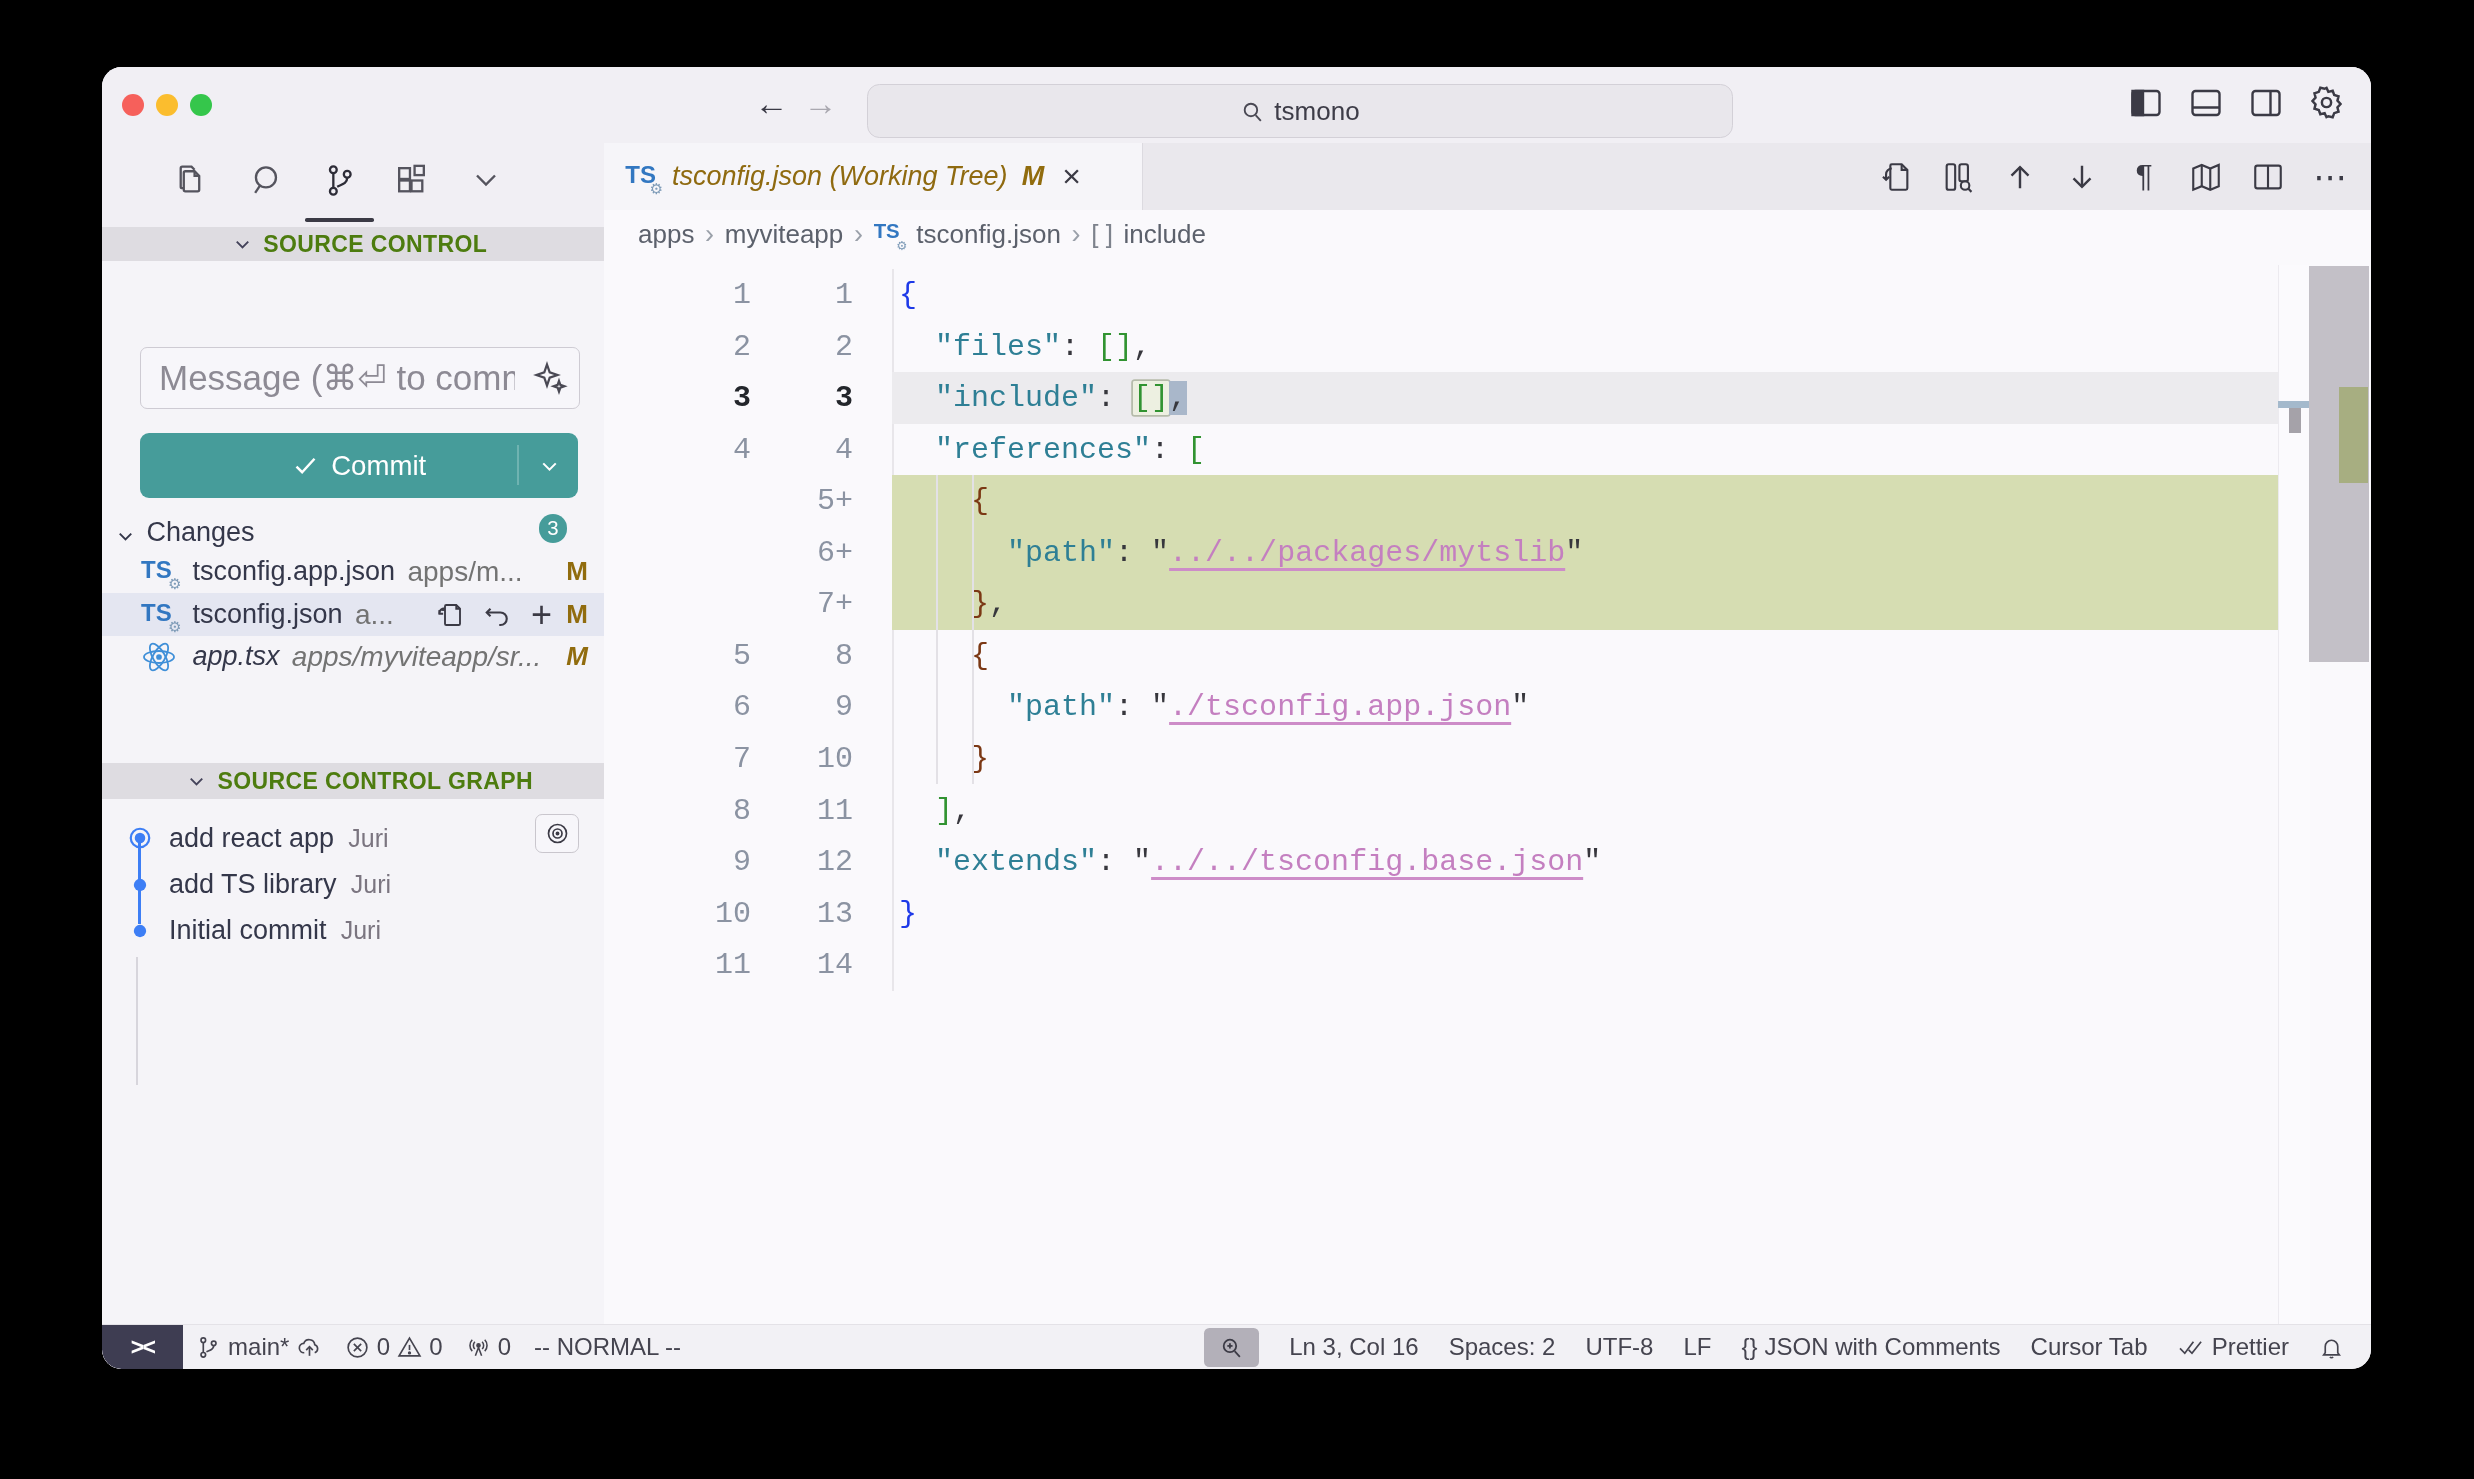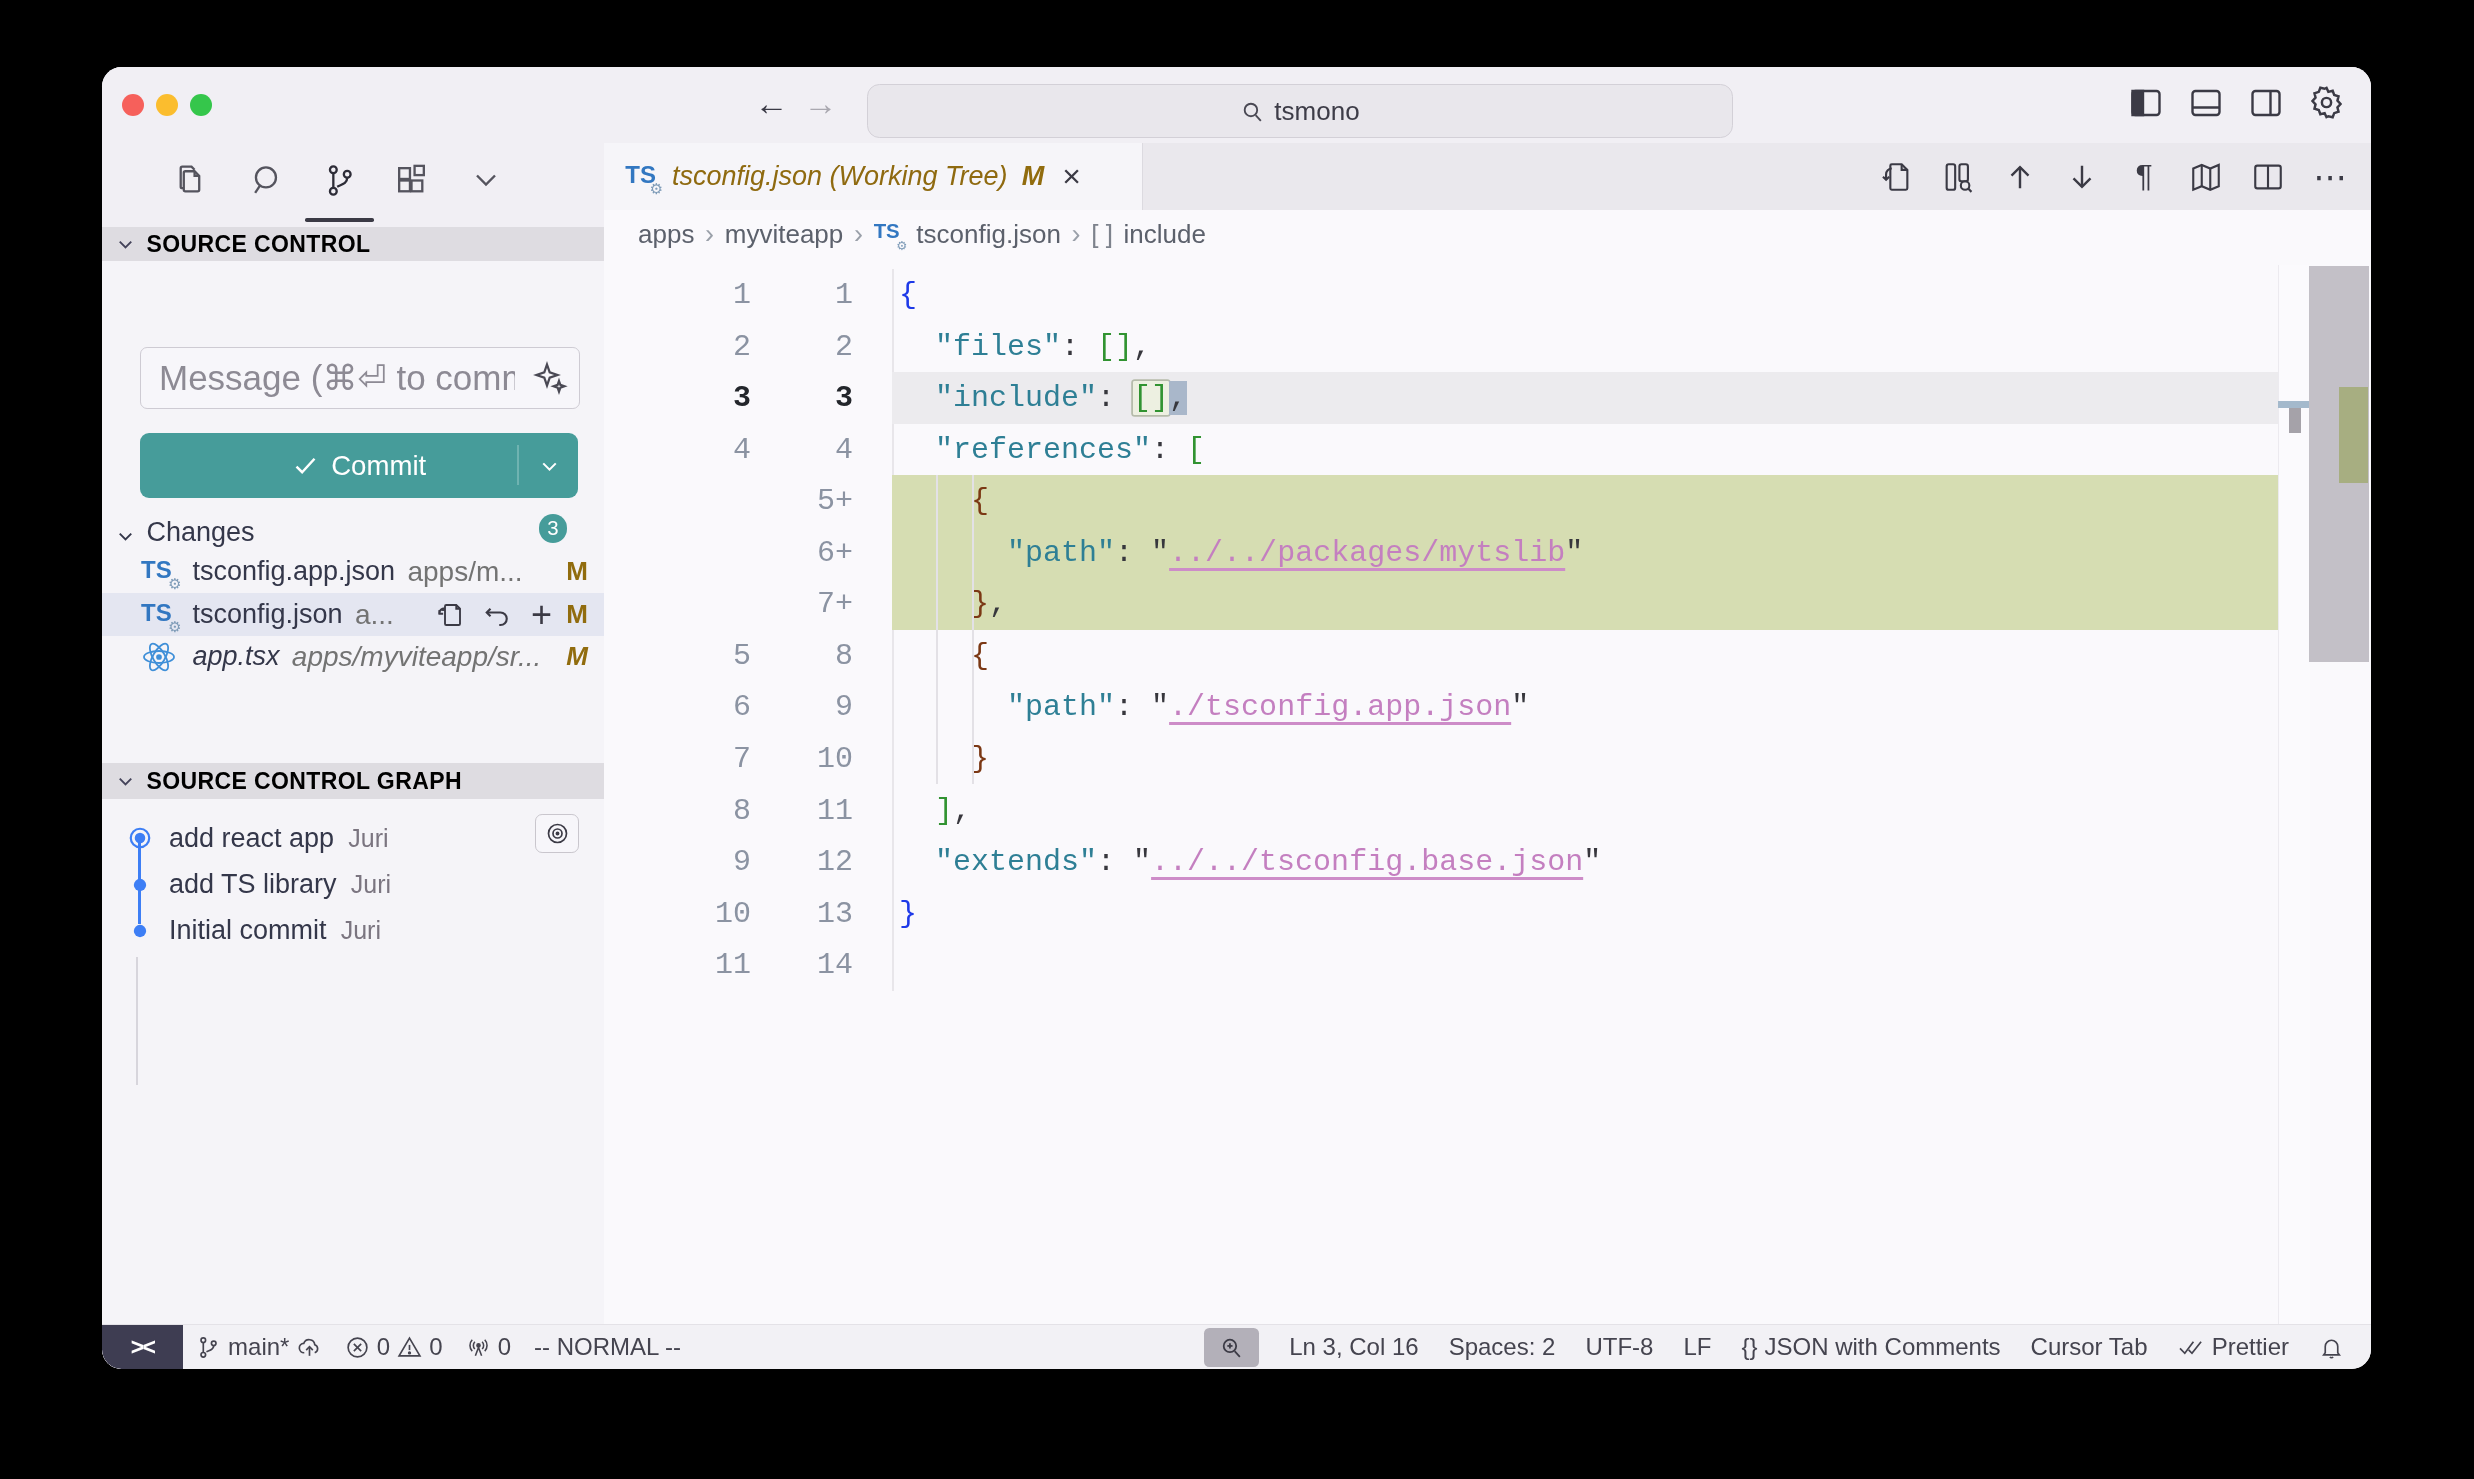--- a/index.html
+++ b/index.html
@@ -19,21 +19,21 @@
              border:1.8px solid #d3d0d7;border-radius:12.4px;display:flex;align-items:center;justify-content:center;
              gap:9px;font-size:26px;color:#3e3d48;}
   .layoutbtns{position:absolute;right:25px;top:16px;display:flex;gap:21.3px;align-items:center;}
   .iconbtn{width:39px;height:39px;display:flex;align-items:center;justify-content:center;}
   
   .sidebar{position:absolute;left:0;top:76px;width:502px;bottom:44px;background:#f5f4f8;border-right:0.9px solid #e0dee4;}
   .activitybar{position:absolute;left:0;top:0;width:100%;height:84px;background:#f1eff4;}
   .act-ic{position:absolute;top:12.4px;width:50px;height:50px;display:flex;align-items:center;justify-content:center;}
   .act-underline{position:absolute;left:203px;top:75px;width:69px;height:3.6px;background:#3b3a45;border-radius:1.8px;}
   .sec-header{position:absolute;left:0;width:100%;height:34px;background:#dedce1;display:flex;align-items:center;
-              font-size:23px;font-weight:bold;letter-spacing:0.4px;color:#000000;}
+              font-size:23px;font-weight:bold;letter-spacing:0.4px;color:#4d7c0f;justify-content:center;}
   .sec-chev{margin:0 9px 0 12.4px;}
   .msgbox{position:absolute;left:38px;top:204px;width:438px;height:60px;background:#f7f6fa;border:1.8px solid #cecbd3;
           border-radius:7.1px;}
   .msgbox input{position:absolute;left:16px;top:3.6px;width:356px;height:50px;border:none;background:transparent;outline:none;
           font-size:35px;color:#3a3d4e;font-family:inherit;}
   .msgbox input::placeholder{color:#8d8a94;}
   .sparkle{position:absolute;right:10.7px;top:12.4px;}
   .commitbtn{position:absolute;left:38px;top:290px;width:438px;height:65px;background:#469c9a;border-radius:9px;
              color:#fff;font-size:27.6px;display:flex;align-items:center;justify-content:center;gap:12.4px;}
   .commit-divider{position:absolute;right:59px;top:12.4px;width:1.8px;height:40px;background:#6fb3b1;}

